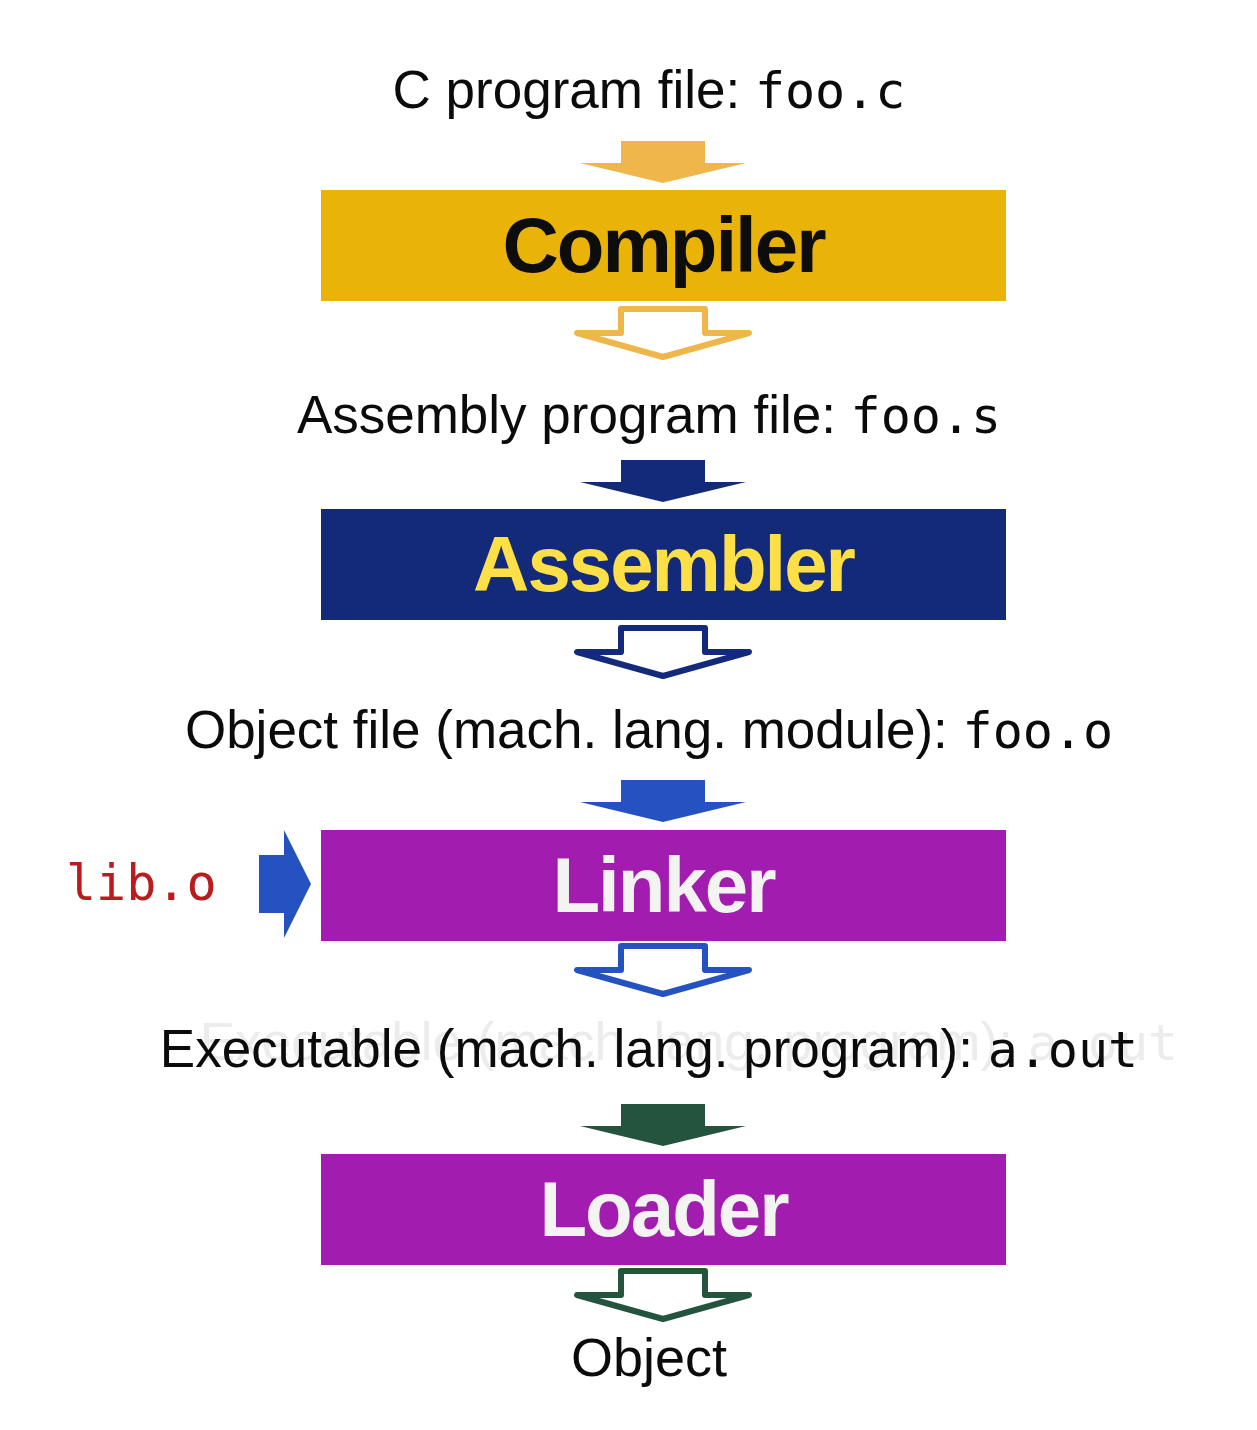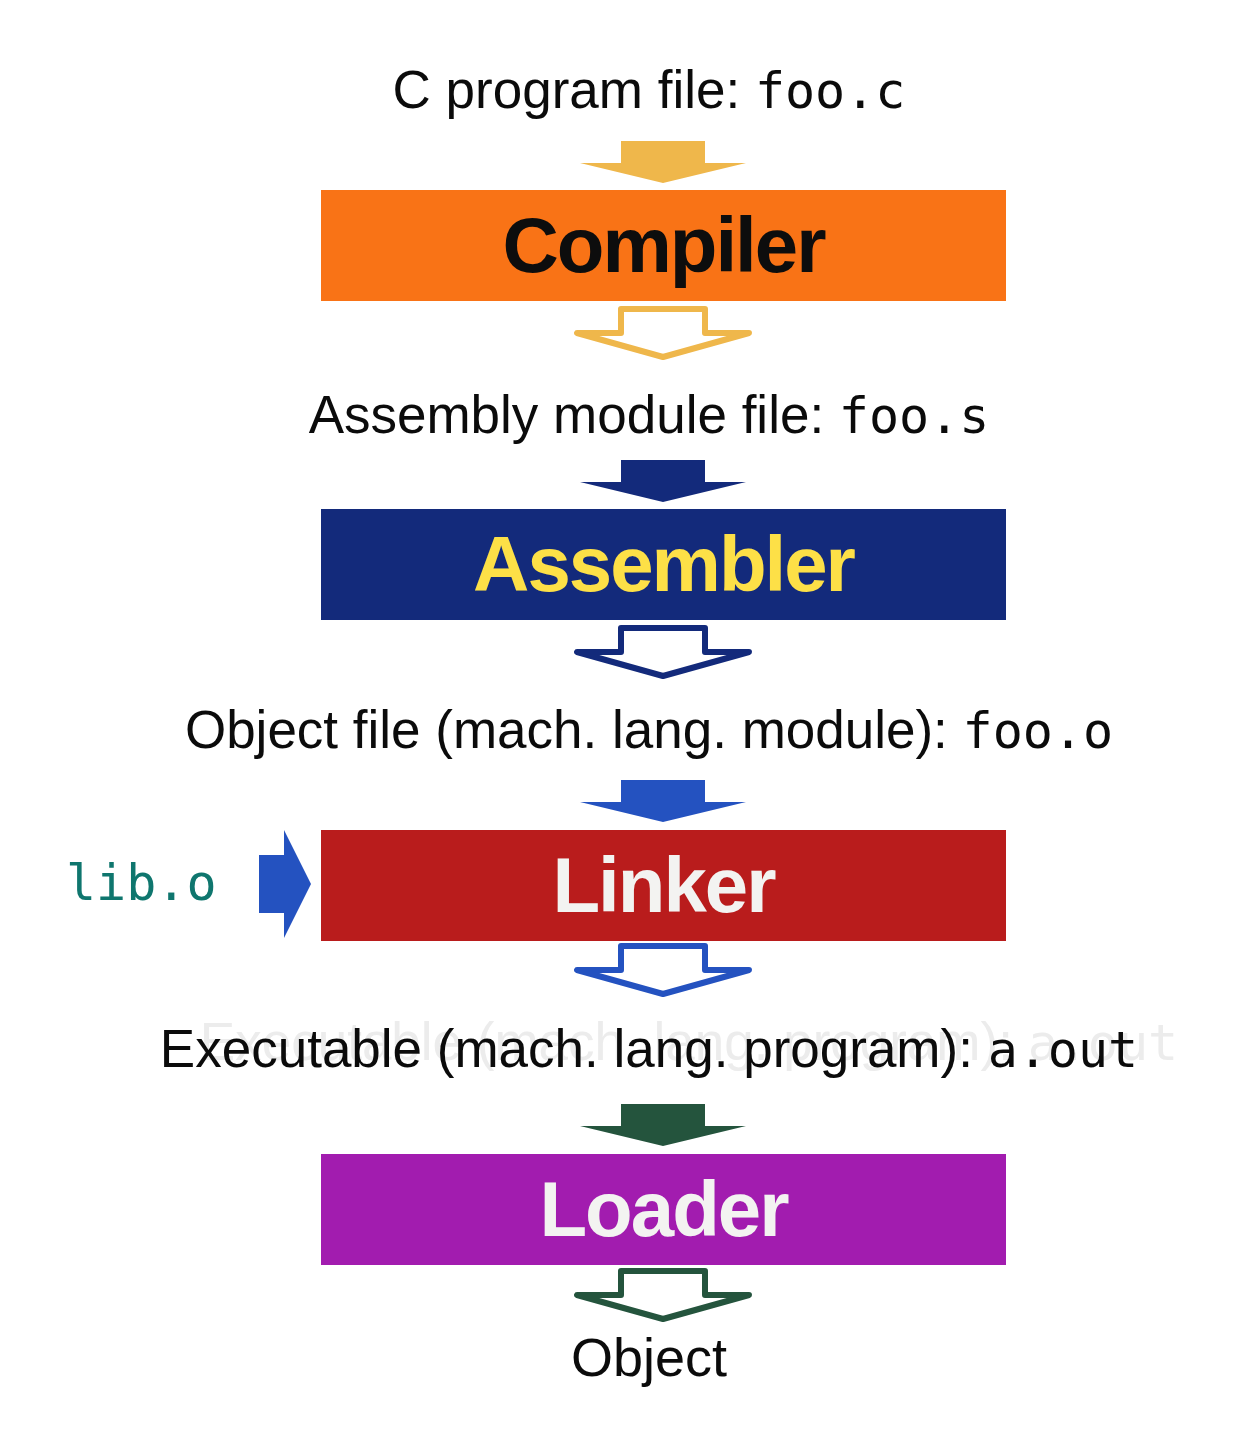--- a/index.html
+++ b/index.html
@@ -37,23 +37,23 @@
     left:315px;
     width:685px;
     height:111px;
     display:flex;
     align-items:center;
     justify-content:center;
     font-weight:700;
     font-size:78px;
     letter-spacing:-2px;
   }
-  .bg-yellow{background:#f97316;color:#0d0d0d;}
+  .bg-yellow{background:#eab308;color:#0d0d0d;}
   .bg-navy{background:#132a7b;color:#fde047;}
-  .bg-blue{background:#b91c1c;color:#f3f3f1;}
+  .bg-blue{background:#a21caf;color:#f3f3f1;}
   .bg-green{background:#a21caf;color:#f3f3f1;}
   
   .arrow{position:absolute;display:block;}
   .fill-yellow{fill:#efb74b;}
   .fill-navy{fill:#132a7b;}
   .fill-blue{fill:#2452c0;}
   .fill-green{fill:#24543d;}
   .hollow{fill:#ffffff;stroke-width:6;stroke-linejoin:round;}
   .stroke-yellow{stroke:#efb74b;}
   .stroke-navy{stroke:#132a7b;}
@@ -61,21 +61,21 @@
   .stroke-green{stroke:#24543d;}
   
   .side-label{
     position:absolute;
     left:60px;
     top:853px;
     width:175px;
     font-family:"DejaVu Sans Mono", monospace;
     font-size:50px;
     line-height:60px;
-    color:#0f766e;
+    color:#b91c1c;
     white-space:nowrap;
   }
 </style>
 </head>
 <body>
 
 <div class="canvas">
 
   <div class="flow-label" style="top:57px">
     <span>C program file: </span><span class="mono">foo.c</span>
@@ -87,21 +87,21 @@
 
   <div class="stage-box bg-yellow" style="top:190px">
     <span>Compiler</span>
   </div>
 
   <svg class="arrow" style="left:565px;top:306px" width="184" height="54" viewBox="0 0 184 54">
     <path class="hollow stroke-yellow" d="M50,3 H134 V27 H178 L92,51 L6,27 H50 Z"></path>
   </svg>
 
   <div class="flow-label" style="top:382px">
-    <span>Assembly module file: </span><span class="mono">foo.s</span>
+    <span>Assembly program file: </span><span class="mono">foo.s</span>
   </div>
 
   <svg class="arrow" style="left:572px;top:460px" width="170" height="42" viewBox="0 0 170 42">
     <polygon class="fill-navy" points="43,0 127,0 127,22 168,22 85,42 2,22 43,22"></polygon>
   </svg>
 
   <div class="stage-box bg-navy" style="top:509px">
     <span>Assembler</span>
   </div>
 

